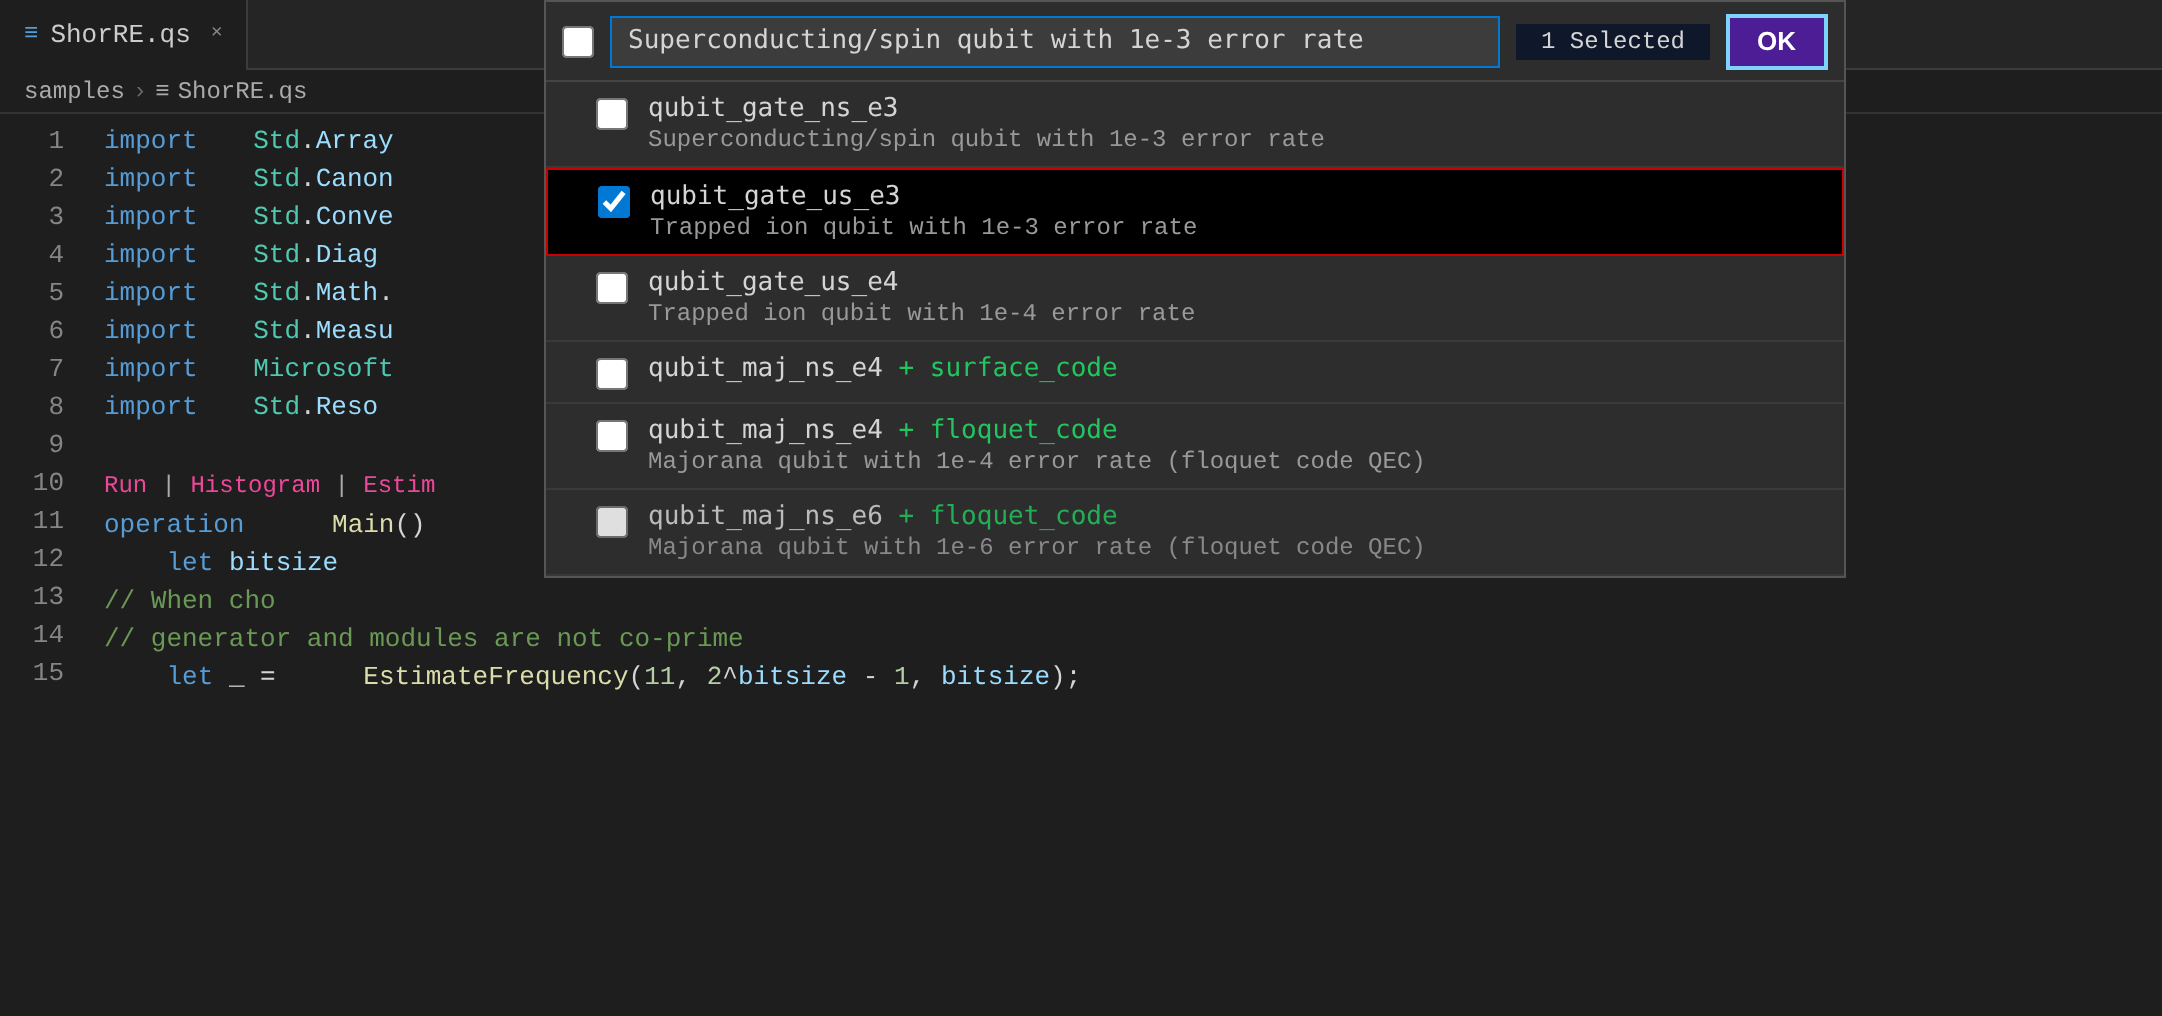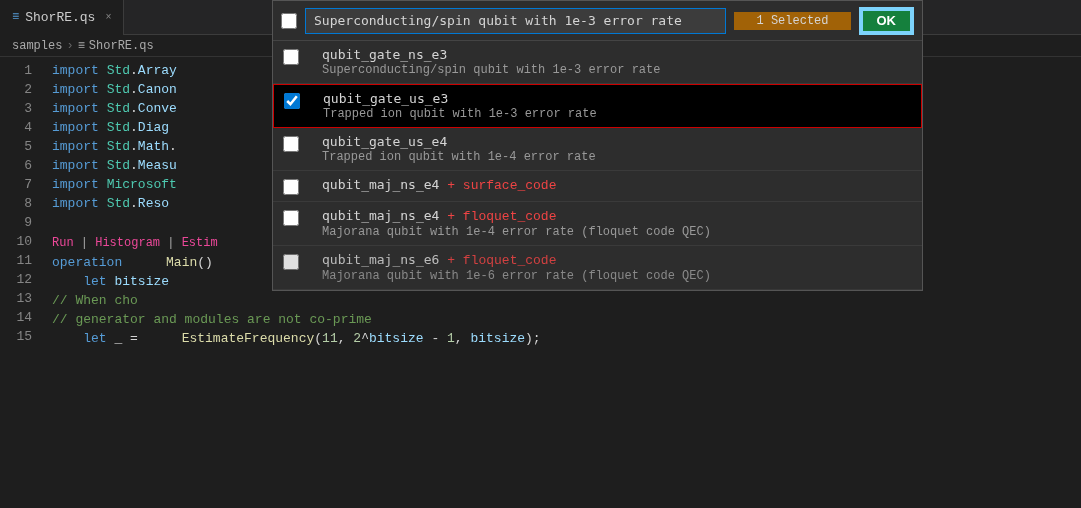--- a/index.html
+++ b/index.html
@@ -96,21 +96,21 @@
       font-size: 13px;
       line-height: 19px;
       overflow: hidden;
       position: relative;
     }
     .code-line {
       height: 19px;
       white-space: nowrap;
     }
     .kw { color: #569cd6; text-align: center; }
-    .type-name { color: #4ec9b0; }
+    .type-name { color: #4ec9b0; margin-left: 20px; }
     .ns { color: #9cdcfe; }
     .comment { color: #6a9955; }
     .fn-name { color: #dcdcaa; margin-left: 36px; }
     .number { color: #b5cea8; }
     .op { color: #d4d4d4; }
     .run-bar {
       color: #aaa;
       font-size: 12px;
       height: 19px;
       margin-top: 2px;
@@ -152,50 +152,50 @@
       background: #3c3c3c;
       border: 1px solid #0078d4;
       color: #d4d4d4;
       font-family: 'Consolas', monospace;
       font-size: 13px;
       padding: 2px 8px;
       height: 26px;
       outline: none;
     }
     .selected-badge {
-      background: #a16207;
+      background: #0f172a;
       color: #d4d4d4;
       font-size: 12px;
-      padding: 2px 22px;
+      padding: 2px 12px;
       white-space: nowrap;
       font-family: Liberation Mono, monospace;
     }
     .ok-button {
-      background: #15803d;
+      background: #4c1d95;
       color: #fff;
-      border: 4px solid #7dd3fc;
+      border: 2px solid #7dd3fc;
       font-size: 13px;
       font-weight: bold;
       padding: 2px 14px;
       cursor: pointer;
       height: 28px;
     }
 
     
     .dropdown-list {
       overflow-y: auto;
       max-height: 440px;
     }
     .dropdown-item {
       display: flex;
       align-items: flex-start;
-      padding: 6px 8px 6px 10px;
+      padding: 6px 8px 6px 25px;
       border-bottom: 1px solid #3a3a3a;
       cursor: pointer;
-      gap: 23px;
+      gap: 10px;
     }
     .dropdown-item.selected-item {
       border: 1.5px solid #cc0000;
       background: #000000;
     }
     .item-checkbox {
       width: 16px;
       height: 16px;
       margin-top: 2px;
       flex-shrink: 0;
@@ -204,22 +204,21 @@
     .item-text {
       display: flex;
       flex-direction: column;
     }
     .item-title {
       font-size: 13px;
       color: #d4d4d4;
       font-family: 'Consolas', monospace;
     }
     .item-title .highlight {
-      color: #ef4444;
-      font-family: Liberation Mono, monospace;
+      color: #22c55e;
     }
     .item-desc {
       font-size: 12px;
       color: #999;
       margin-top: 1px;
     }
 
     
     .dropdown-list::-webkit-scrollbar { width: 8px; }
     .dropdown-list::-webkit-scrollbar-track { background: #2d2d2d; }

